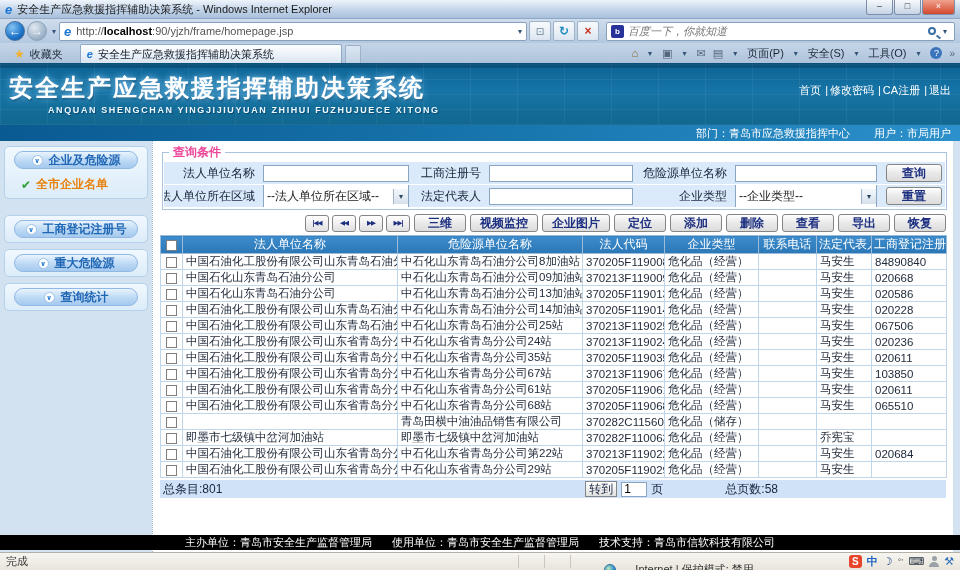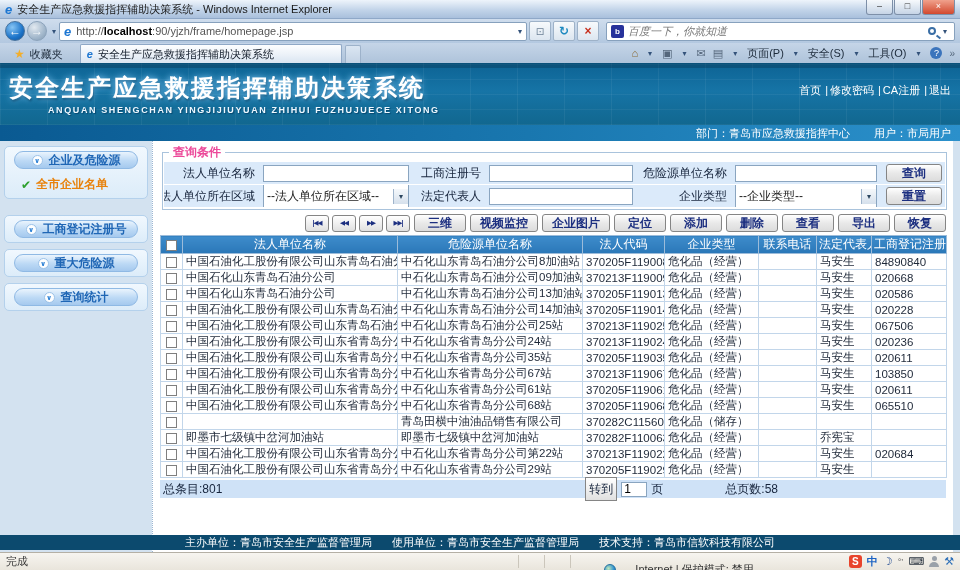--- a/index.html
+++ b/index.html
@@ -92,26 +92,26 @@
 
   table.grid{width:786px;margin-left:7px;border-collapse:collapse;table-layout:fixed;font-size:11.5px}
   table.grid th{background:linear-gradient(#3e8ccb,#2a77b8);color:#fff;font-weight:normal;height:18px;border:1px solid #9cbcda;padding:0 2px;font-size:12px;white-space:nowrap;overflow:hidden}
   table.grid td{height:16px;border:1px solid #c2d6ea;padding:0 3px;color:#1e2838;white-space:nowrap;overflow:hidden}
   td.ctr{text-align:center}
   .cb{display:inline-block;width:11px;height:11px;border:1px solid #7f7f7f;background:#fff;vertical-align:middle}
 
   .pagebar{display:flex;align-items:center;height:18px;background:#cfe2f7;margin:2px 7px 0 7px;font-size:12px;color:#16243c}
   .pb-total{margin-left:3px}
   .pb-goto{margin-left:auto;display:flex;align-items:center;gap:4px}
-  .goto-btn{border:1px solid #858585;background:linear-gradient(#fff,#e0e0e0);padding:2px 3px;height:24px;font-size:12px;display:flex;align-items:center}
+  .goto-btn{border:1px solid #858585;background:linear-gradient(#fff,#e0e0e0);padding:2px 3px;height:16px;font-size:12px;display:flex;align-items:center}
   .goto-input{width:26px;height:15px;border:1px solid #8aa5c0;font-size:12px;padding:0 2px}
   .pb-pages{margin-left:62px}
   .pb-spacer{width:168px}
 
-  .appfooter{position:absolute;left:0;right:0;bottom:2px;height:15px;background:#0c4a6e;color:#fff;font-size:11px;display:flex;justify-content:center;gap:20px;white-space:nowrap}
+  .appfooter{position:absolute;left:0;right:0;bottom:2px;height:15px;background:#000000;color:#fff;font-size:11px;display:flex;justify-content:center;gap:20px;white-space:nowrap}
 
   .statusbar{position:absolute;left:0;right:0;bottom:0;height:18px;background:linear-gradient(#f7f5f0,#e9e5dc);border-top:1px solid #b5b0a5;display:flex;align-items:center;font-size:11px;color:#333;padding:0 6px}
   .status-left{flex:1}
   .sep{width:26px;height:13px;border-left:1px solid #cbc6bb;flex:none}
   .zone{display:flex;align-items:center;gap:19px;margin:16px 95px 0 8px;white-space:nowrap}
   .globe{width:12px;height:12px;border-radius:50%;background:radial-gradient(circle at 35% 35%,#bfe8b9,#2f8fd1 60%,#1565a0);border:1px solid #23719f;flex:none}
   .tray{display:flex;align-items:center;gap:5px}
   .tr-s{width:13px;height:13px;background:#e8442c;color:#fff;font-weight:bold;border-radius:3px;font-size:10px;line-height:13px;text-align:center}
   .tr-zh{color:#1b62c4;font-weight:bold;font-size:11px}
   .tr-moon{color:#123f8c;font-size:11px}

